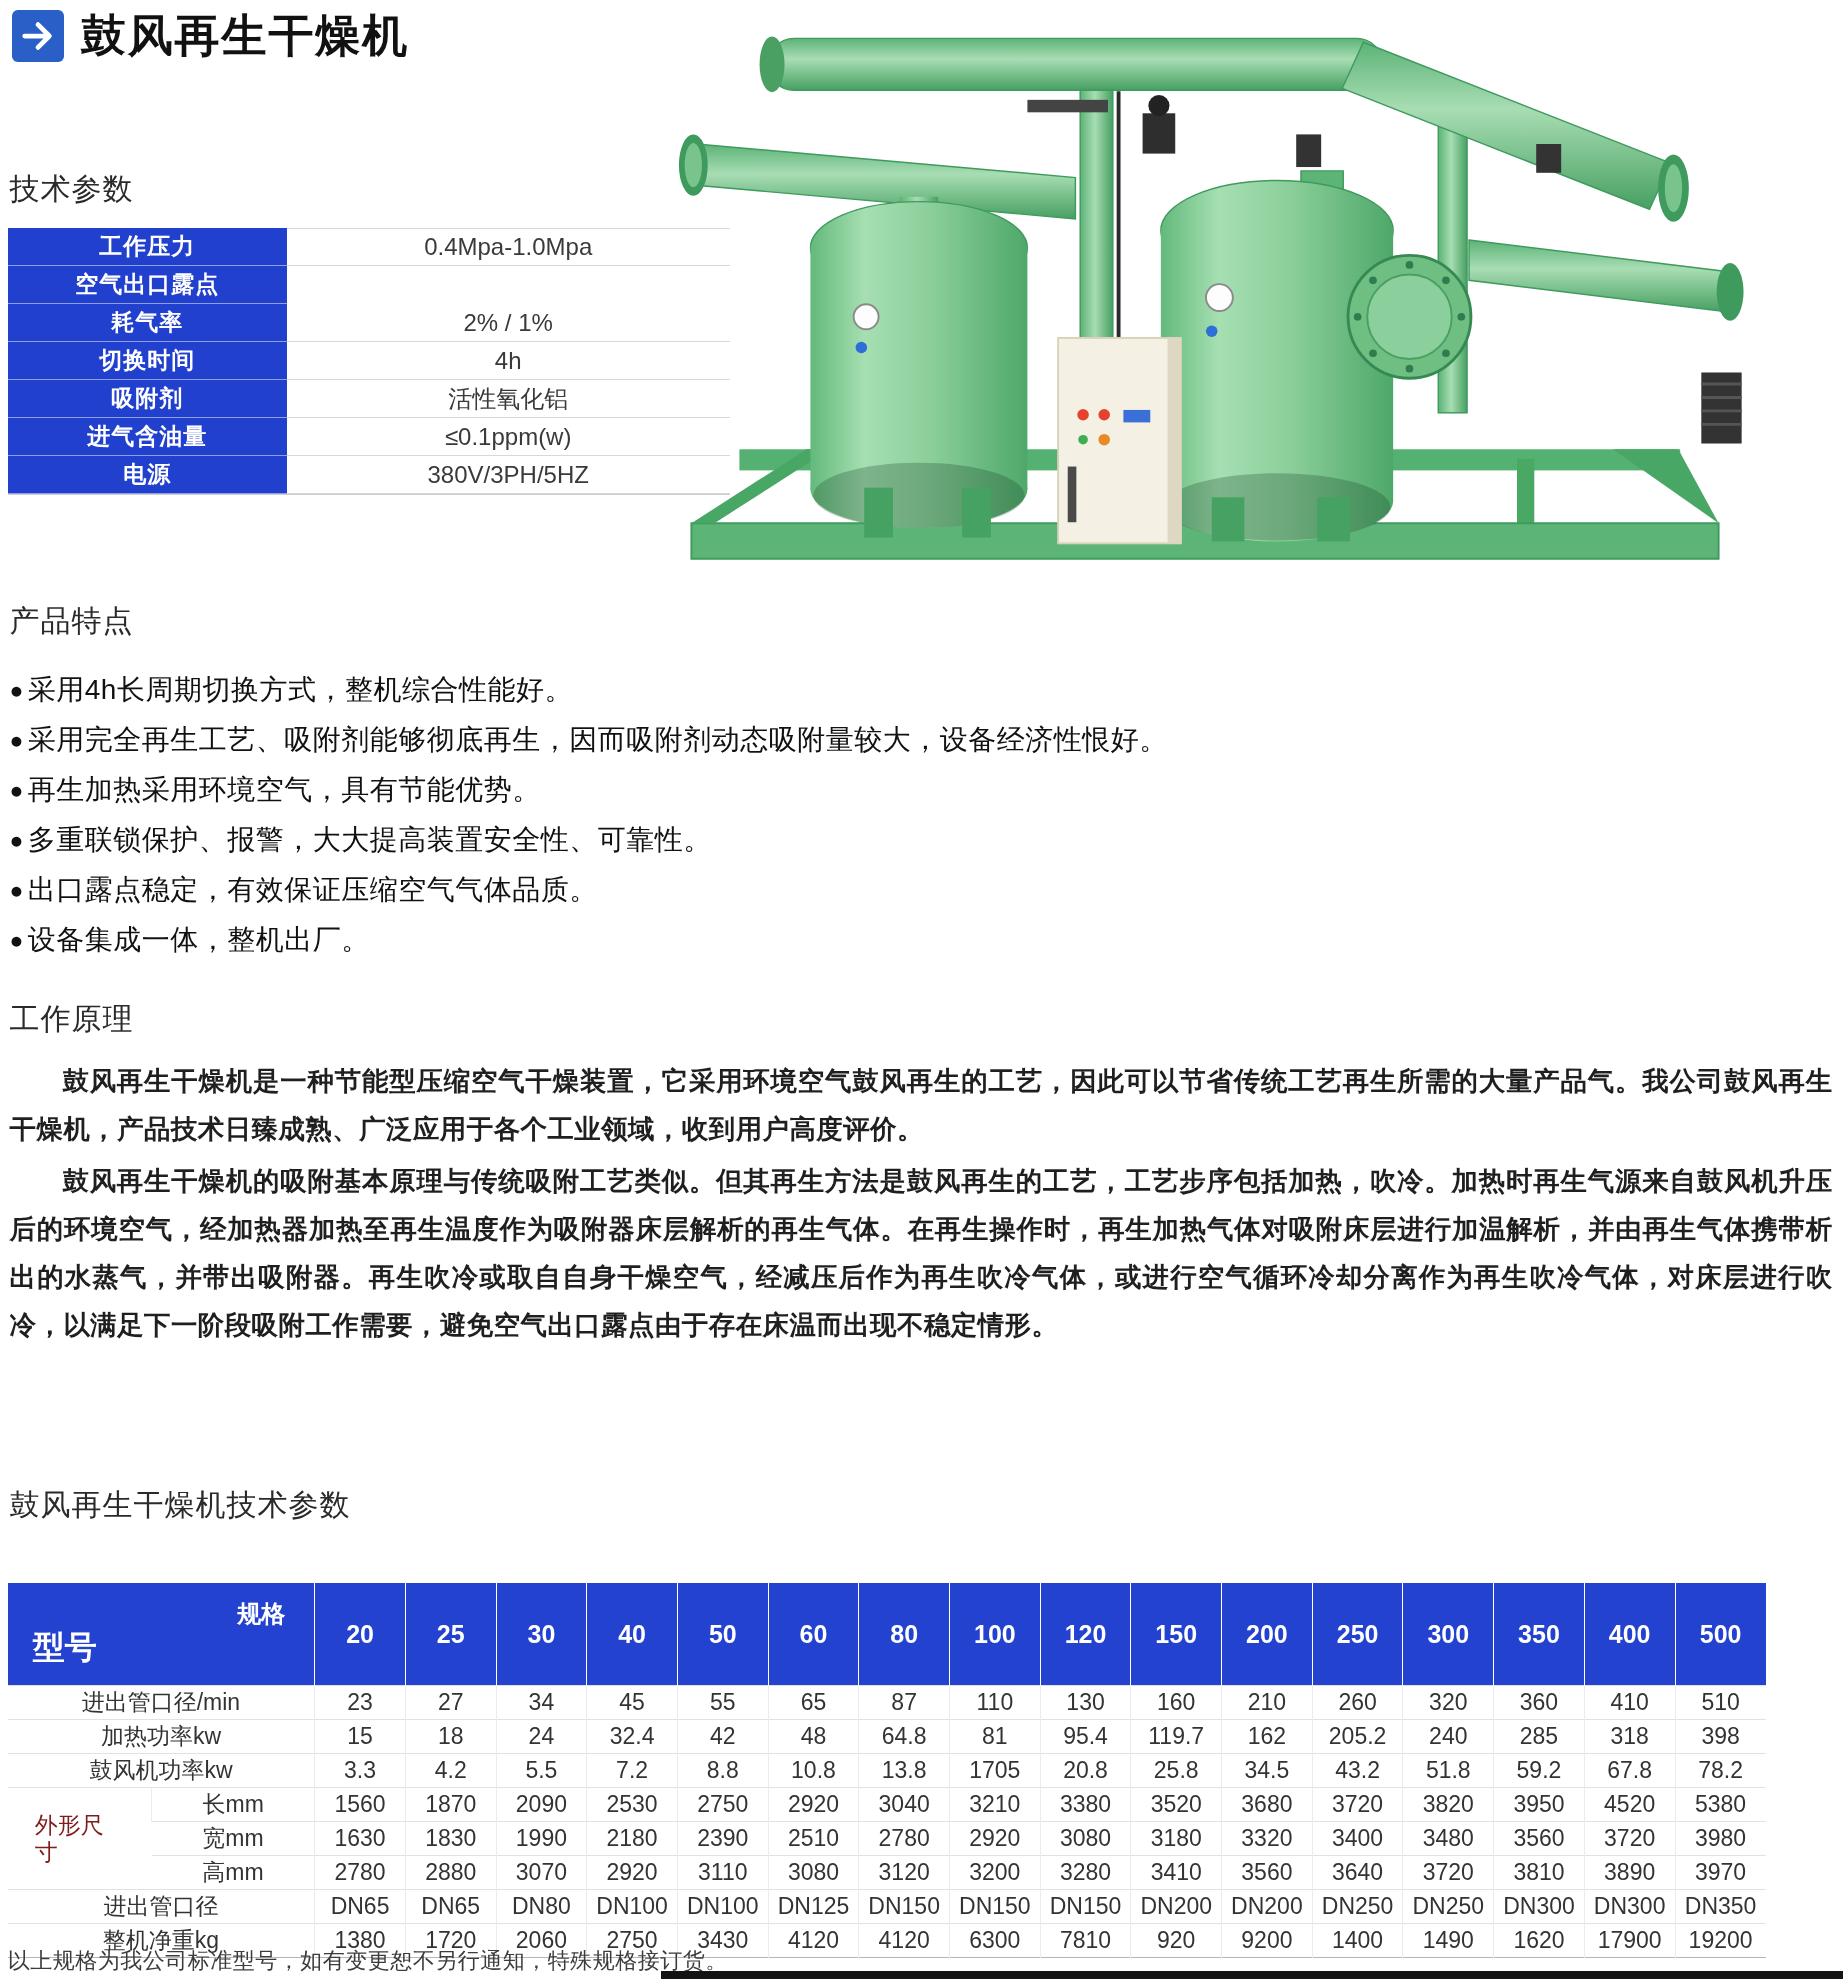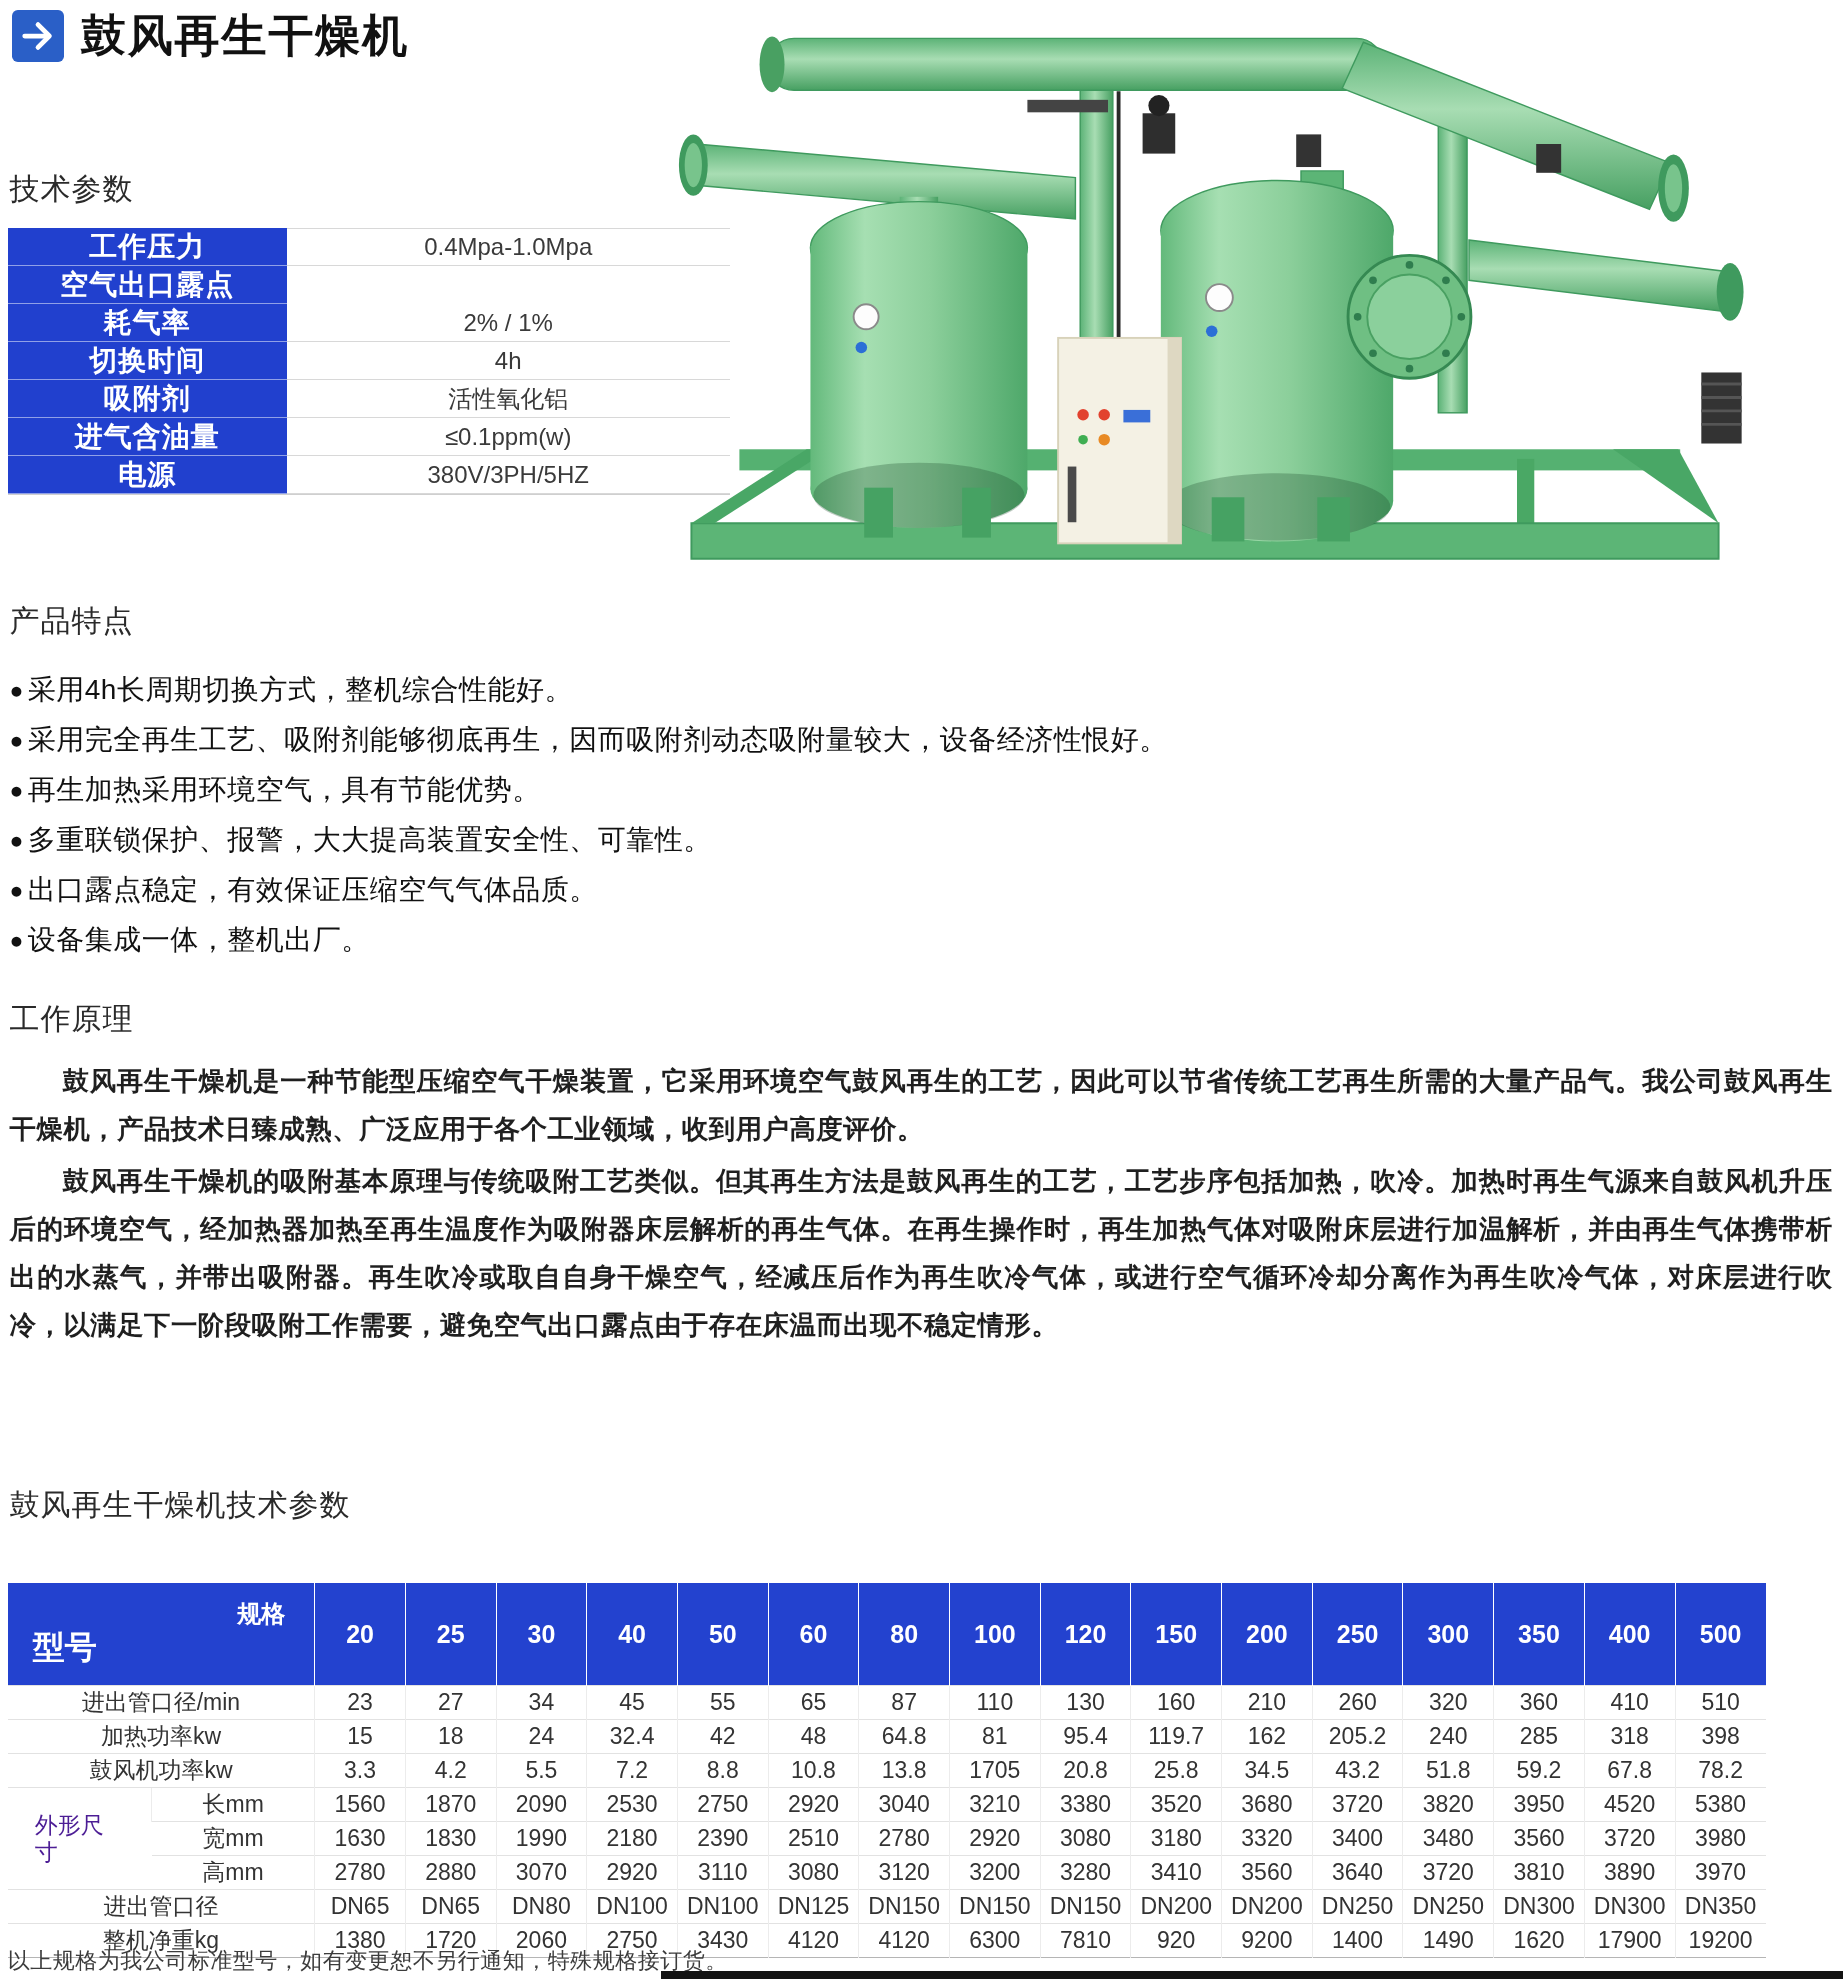--- a/index.html
+++ b/index.html
@@ -14,21 +14,21 @@
   .page-title{font-size:45px;font-weight:bold;color:#111;margin-left:17.3px;letter-spacing:1.9px;}
   
   .sec-heading{position:absolute;left:9.6px;font-size:30px;color:#2a2a2a;letter-spacing:1px;}
   #h-spec{top:169px;}
   #h-feat{top:601px;}
   #h-prin{top:999px;}
   #h-table{top:1485px;}
   
   .spec-table{position:absolute;left:7.7px;top:228px;width:722px;border-bottom:1.9px solid #cfcfcf;}
   .spec-row{display:flex;height:38px;}
-  .spec-label{width:279px;background:#2140ce;color:#fff;font-size:28px;font-weight:bold;
+  .spec-label{width:279px;background:#2140ce;color:#fff;font-size:23px;font-weight:bold;
     display:flex;align-items:center;justify-content:center;border-bottom:1.9px solid rgba(255,255,255,.5);letter-spacing:1px;}
   .spec-value{flex:1;display:flex;align-items:center;justify-content:center;font-size:24px;color:#3a3a3a;
     border-bottom:1px solid #d8d8d8;}
   .spec-row:first-child .spec-value{border-top:1px solid #d8d8d8;}
   
   .product-image{position:absolute;left:624px;top:0;width:1162px;height:576px;}
   
   .features-list{position:absolute;left:9.6px;top:672px;width:1441px;}
   .feature-item{font-size:28px;color:#111;height:50px;display:flex;align-items:flex-start;letter-spacing:0.5px;}
   .bullet{font-size:23px;margin-right:3.8px;line-height:37px;}
@@ -44,21 +44,21 @@
     border-left:1.9px solid rgba(255,255,255,.4);position:relative;}
   .models-table th:first-child{border-left:none;}
   .corner-cell{background:
      linear-gradient(to bottom right, rgba(0,0,0,0) 49.7%, rgba(255,255,255,.85) 49.7% 50.25%, rgba(0,0,0,0) 50.25%),
      #2342cf;}
   .corner-top{position:absolute;top:15.4px;right:29px;font-size:24px;}
   .corner-bottom{position:absolute;bottom:15.4px;left:25px;font-size:32px;}
   .models-table td{height:33px;text-align:center;font-size:23px;color:#333;
     border-top:1.9px solid #e2e2e2;border-left:1px solid #ececec;padding:0;white-space:nowrap;}
   .models-table td:first-child{border-left:none;}
-  td.group-cell{font-size:23px;color:#4c1d95;line-height:27px;padding:0 27px;white-space:normal;text-align:left;}
+  td.group-cell{font-size:23px;color:#7f1d1d;line-height:27px;padding:0 27px;white-space:normal;text-align:left;}
   td.sub-cell,td.label-cell{font-size:23px;color:#333;}
   
   .table-footnote{position:absolute;left:7.7px;top:1946px;font-size:22px;color:#3c3c3c;letter-spacing:0.5px;}
   .bottom-bar{position:absolute;left:661px;top:1971px;width:1183px;height:8.6px;background:#131313;}
 </style>
 </head>
 <body>
 
 <div class="page-header">
   <div class="hdr-icon">

